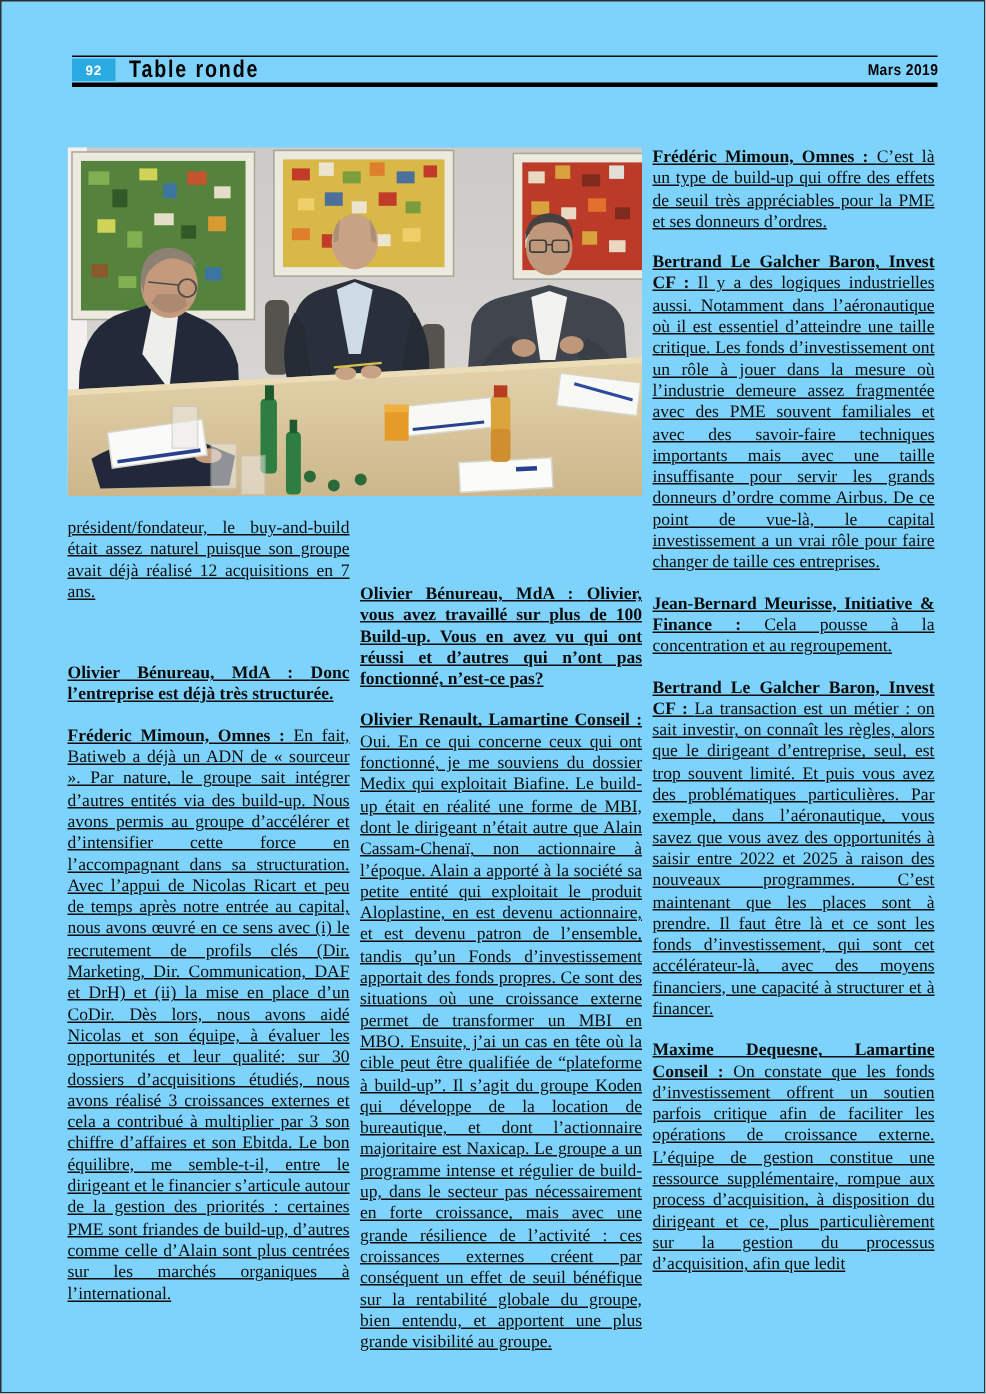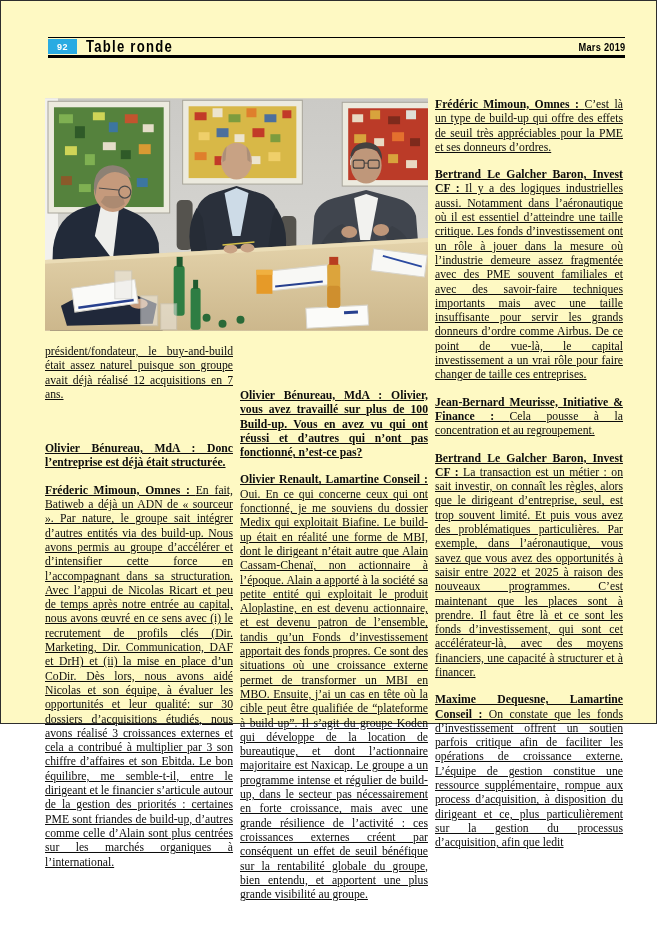--- a/index.html
+++ b/index.html
@@ -1,17 +1,17 @@
 <!DOCTYPE html>
 <html lang="fr"><head>
 <meta charset="utf-8">
 <style>
   html,body{margin:0;padding:0;background:#fff;}
   body{width:657px;height:929px;position:relative;overflow:hidden;font-family:"Liberation Serif",serif;}
-  .page{position:absolute;left:0;top:0;width:657px;height:724px;box-sizing:border-box;border:1px solid #2e2e2e;background:#fef9c3;}
+  .page{position:absolute;left:0;top:0;width:657px;height:929px;box-sizing:border-box;border:1px solid #2e2e2e;background:#7dd3fc;}
   
   .rule-top{position:absolute;left:47px;top:36px;width:577px;height:1px;background:#000;}
   .rule-bottom{position:absolute;left:47px;top:54px;width:577px;height:3px;background:#000;}
   .band{position:absolute;left:47px;top:37px;width:577px;height:17px;display:flex;align-items:center;}
   .pagenum{width:29px;height:15px;background:#29abe2;color:#fff;font-family:"Liberation Sans",sans-serif;
            font-weight:bold;font-size:9px;display:flex;align-items:center;justify-content:center;letter-spacing:.5px;}
   .section-title{margin-left:9px;font-family:"Liberation Sans",sans-serif;font-weight:bold;font-size:16px;
            transform:scaleX(.82);transform-origin:left center;letter-spacing:1.5px;white-space:nowrap;color:#000;}
   .issue-date{margin-left:auto;font-family:"Liberation Sans",sans-serif;font-weight:bold;font-size:10.5px;
            transform:scaleX(.88);transform-origin:right center;letter-spacing:.3px;color:#000;white-space:nowrap;}
@@ -208,21 +208,21 @@
           <rect x="283" y="166" width="13" height="44" rx="3" fill="#dca43c"></rect>
           <rect x="283" y="188" width="13" height="22" rx="3" fill="#cf8f2e"></rect>
           <rect x="285" y="159" width="9" height="8" fill="#b83c20"></rect>
         </g>
       </g>
     </svg>
   </div>
 
   <div class="col col-1">
     <p><b class="spk"></b><span>président/fondateur, le buy-and-build était assez naturel puisque son groupe avait déjà réalisé 12 acquisitions en 7 ans.</span></p>
-    <p class="q"><b class="spk">Olivier Bénureau, MdA : </b><span>Donc l’entreprise est déjà était structurée.</span></p>
+    <p class="q"><b class="spk">Olivier Bénureau, MdA : </b><span>Donc l’entreprise est déjà très structurée.</span></p>
     <p><b class="spk">Fréderic Mimoun, Omnes : </b><span>En fait, Batiweb a déjà un ADN de « sourceur ». Par nature, le groupe sait intégrer d’autres entités via des build-up. Nous avons permis au groupe d’accélérer et d’intensifier cette force en l’accompagnant dans sa structuration. Avec l’appui de Nicolas Ricart et peu de temps après notre entrée au capital, nous avons œuvré en ce sens avec (i) le recrutement de profils clés (Dir. Marketing, Dir. Communication, DAF et DrH) et (ii) la mise en place d’un CoDir. Dès lors, nous avons aidé Nicolas et son équipe, à évaluer les opportunités et leur qualité: sur 30 dossiers d’acquisitions étudiés, nous avons réalisé 3 croissances externes et cela a contribué à multiplier par 3 son chiffre d’affaires et son Ebitda. Le bon équilibre, me semble-t-il, entre le dirigeant et le financier s’articule autour de la gestion des priorités : certaines PME sont friandes de build-up, d’autres comme celle d’Alain sont plus centrées sur les marchés organiques à l’international.</span></p>
   </div>
 
   <div class="col col-2">
     <p class="q"><b class="spk">Olivier Bénureau, MdA : </b><span>Olivier, vous avez travaillé sur plus de 100 Build-up. Vous en avez vu qui ont réussi et d’autres qui n’ont pas fonctionné, n’est-ce pas?</span></p>
     <p><b class="spk">Olivier Renault, Lamartine Conseil : </b><span>Oui. En ce qui concerne ceux qui ont fonctionné, je me souviens du dossier Medix qui exploitait Biafine. Le build-up était en réalité une forme de MBI, dont le dirigeant n’était autre que Alain Cassam-Chenaï, non actionnaire à l’époque. Alain a apporté à la société sa petite entité qui exploitait le produit Aloplastine, en est devenu actionnaire, et est devenu patron de l’ensemble, tandis qu’un Fonds d’investissement apportait des fonds propres. Ce sont des situations où une croissance externe permet de transformer un MBI en MBO. Ensuite, j’ai un cas en tête où la cible peut être qualifiée de “plateforme à build-up”. Il s’agit du groupe Koden qui développe de la location de bureautique, et dont l’actionnaire majoritaire est Naxicap. Le groupe a un programme intense et régulier de build-up, dans le secteur pas nécessairement en forte croissance, mais avec une grande résilience de l’activité : ces croissances externes créent par conséquent un effet de seuil bénéfique sur la rentabilité globale du groupe, bien entendu, et apportent une plus grande visibilité au groupe.</span></p>
   </div>
 
   <div class="col col-3">
     <p><b class="spk">Frédéric Mimoun, Omnes : </b><span>C’est là un type de build-up qui offre des effets de seuil très appréciables pour la PME et ses donneurs d’ordres.</span></p>

